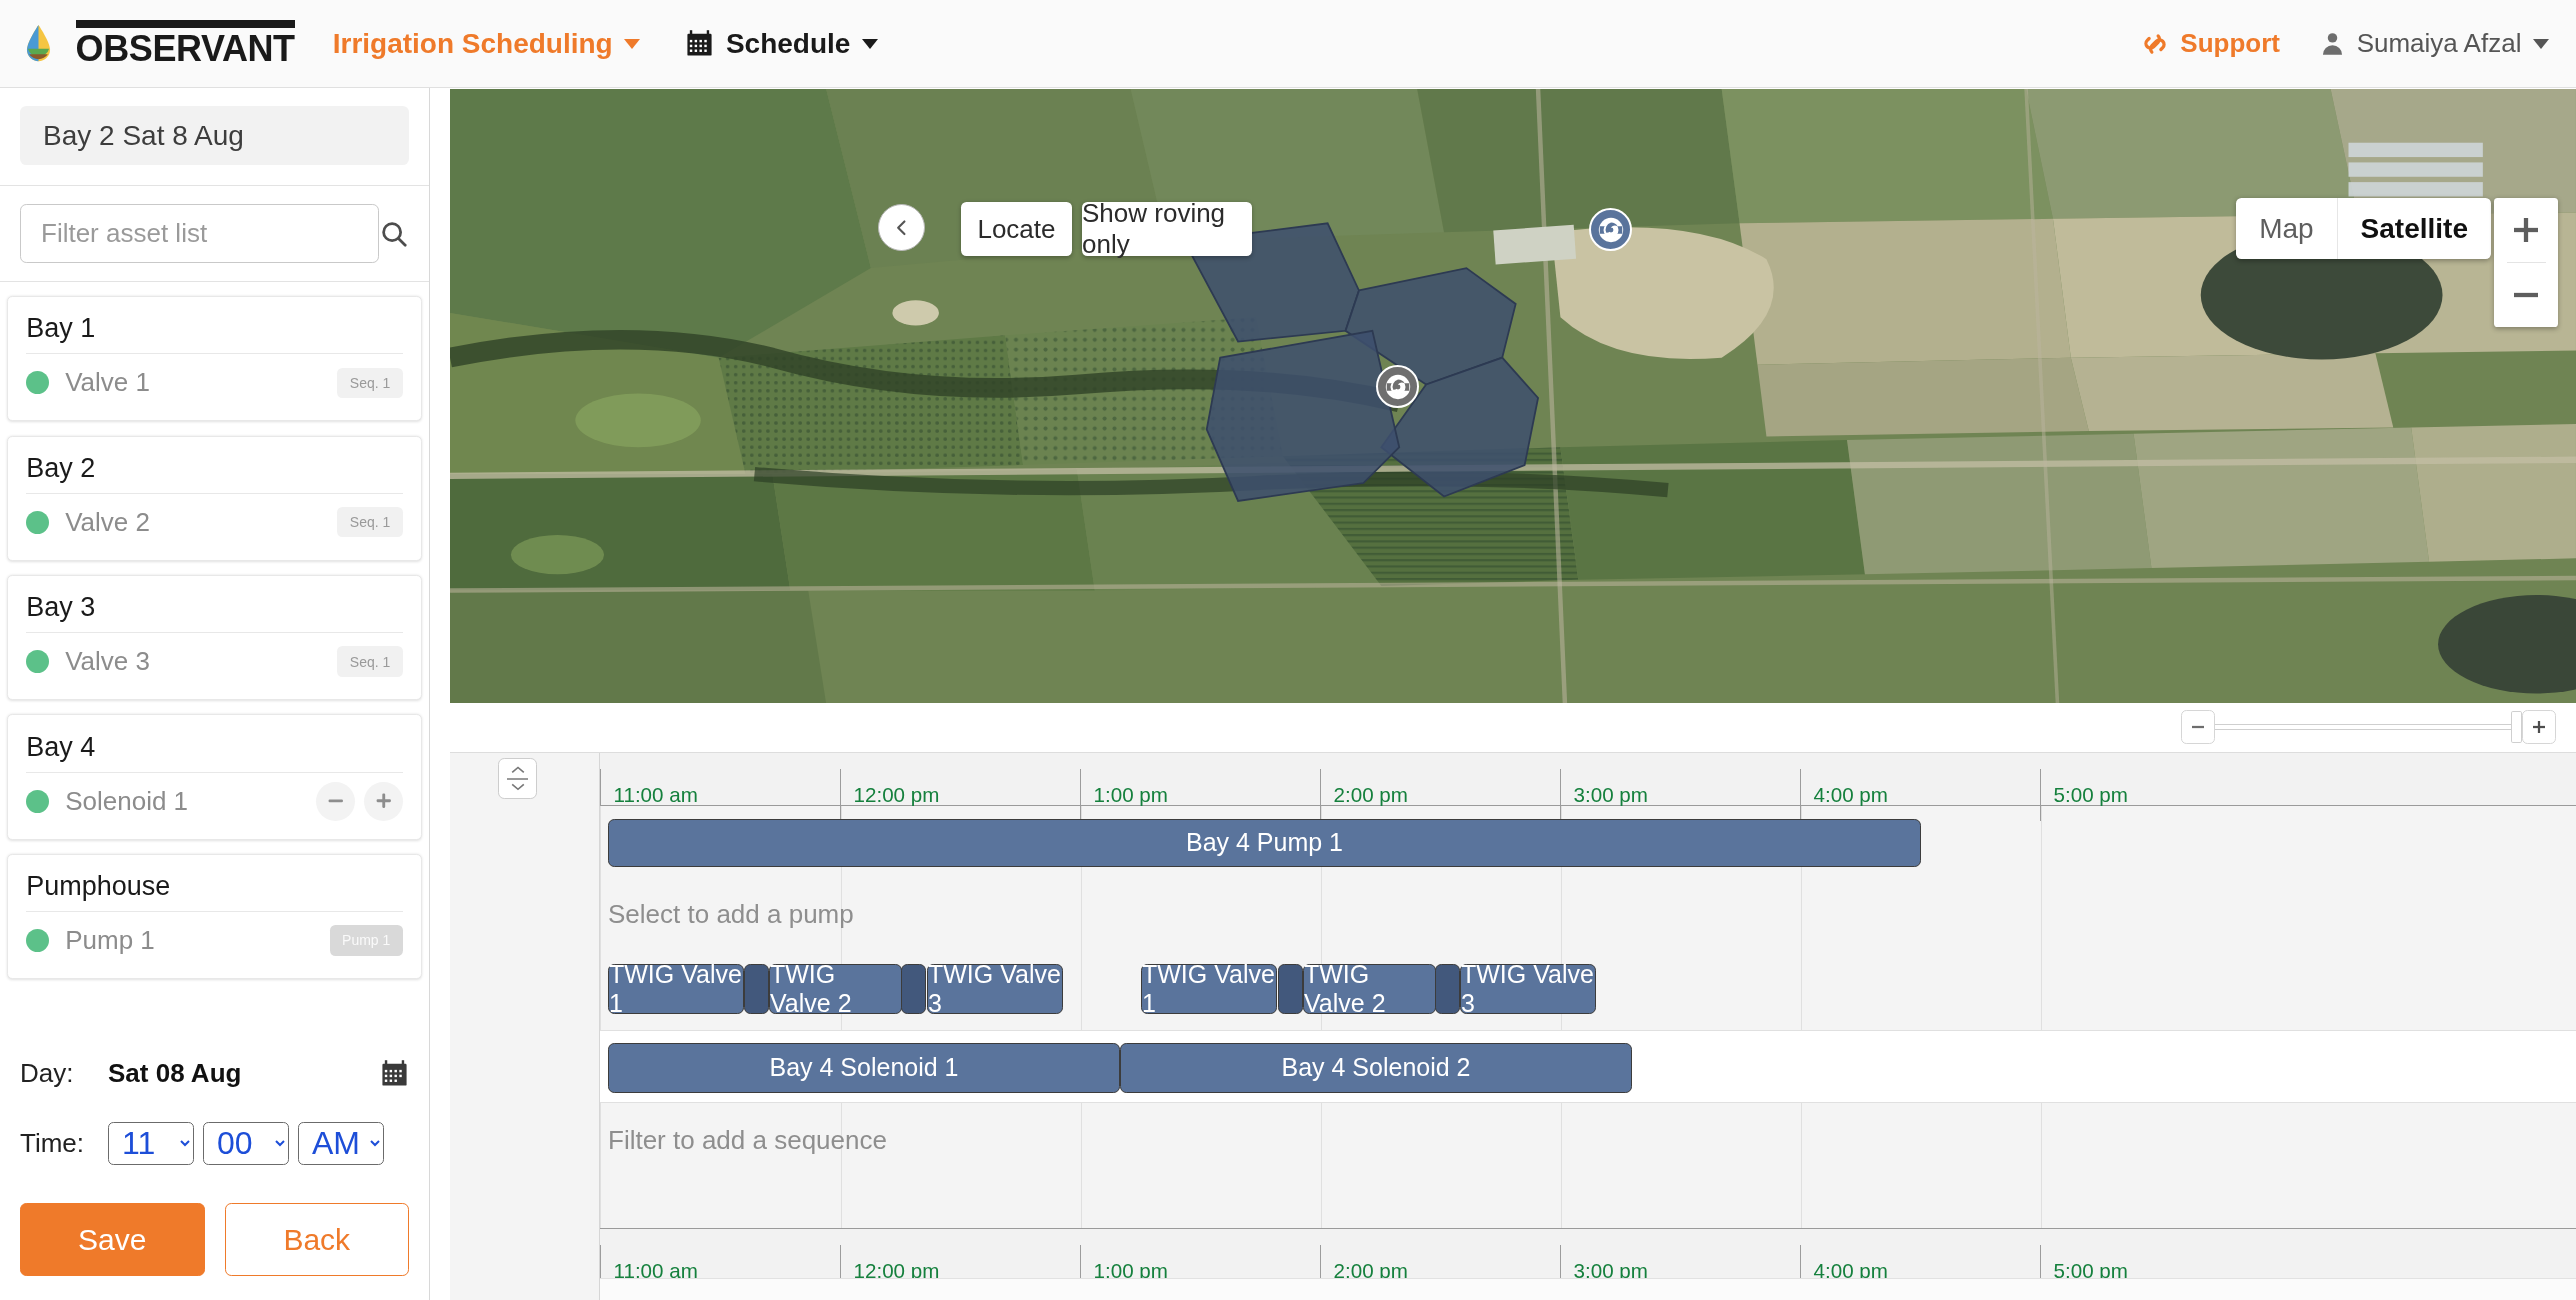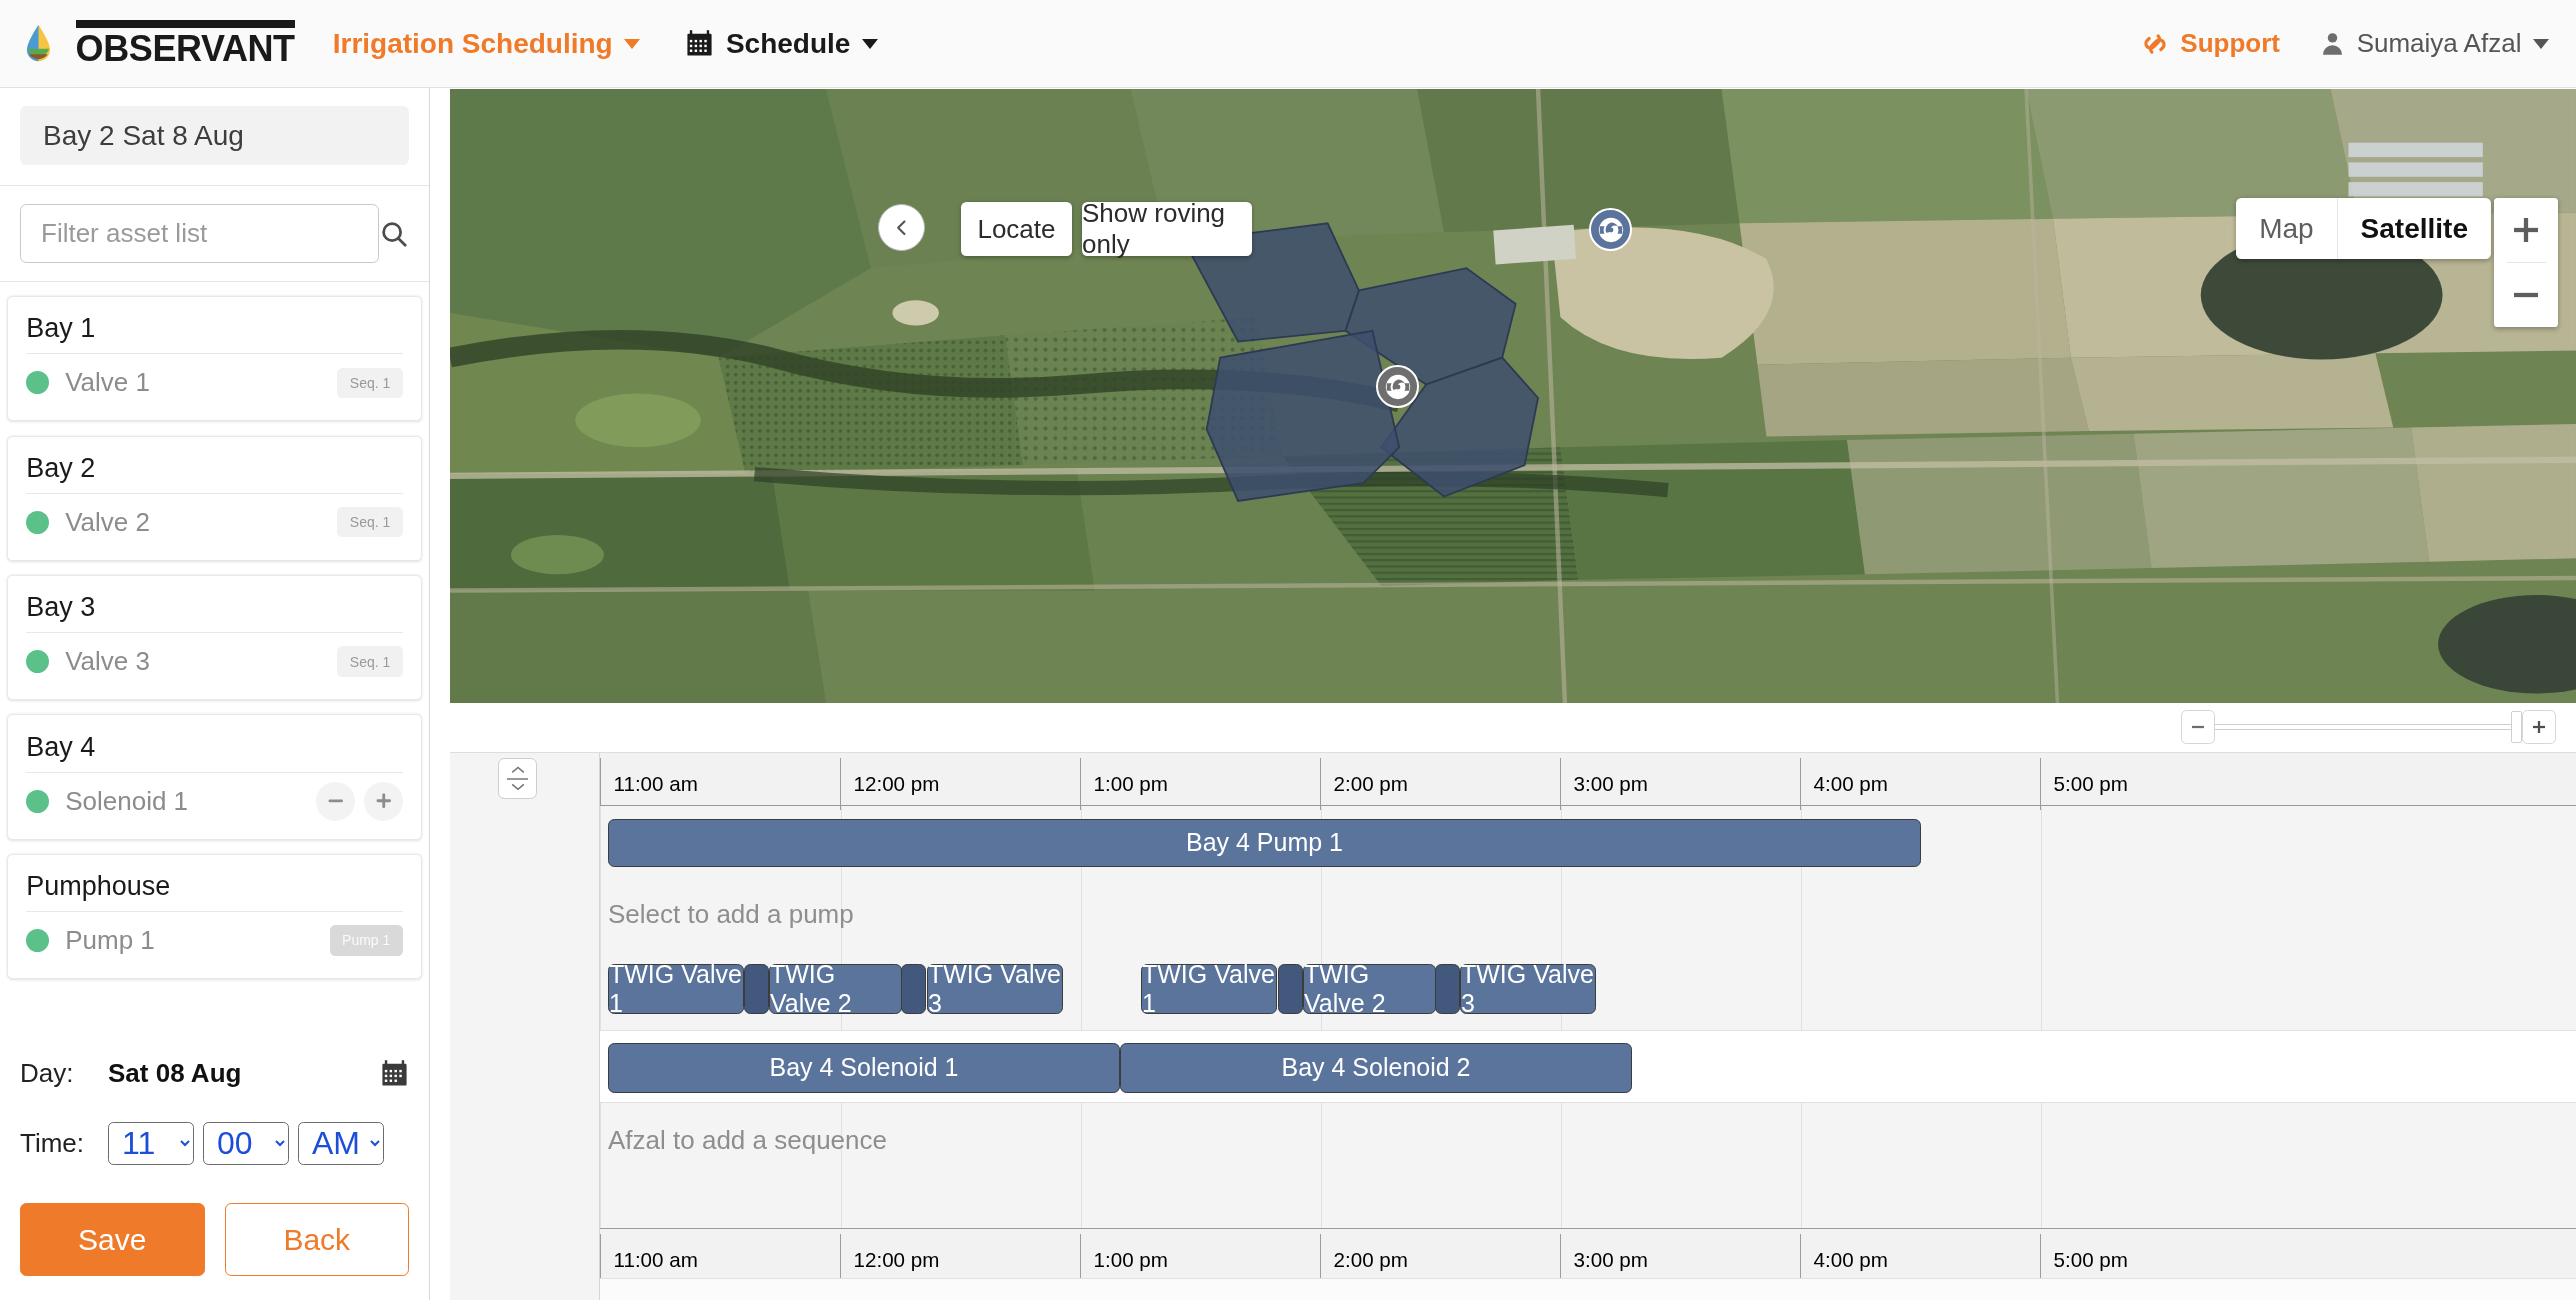--- a/index.html
+++ b/index.html
@@ -222,23 +222,23 @@
   }
   .tl-axis {
     position: absolute; left: 150px; top: 0; width: 1976px; height: 53px;
     background: #f2f2f2; border-bottom: 1.8px solid #9a9a9a;
   }
   .tl-axis-bottom {
     position: absolute; left: 150px; top: 475px; width: 1976px; height: 50px;
     background: #f2f2f2; border-top: 1.8px solid #9a9a9a;
   }
   .tick {
-    position: absolute; top: 5px; height: 100%;
+    position: absolute; top: 16px; height: 100%;
     border-left: 0.9px solid #9c9c9c;
-    font-size: 20.6px; color: #000000;
+    font-size: 20.6px; color: #15803d;
     padding-left: 12.5px; padding-top: 14.3px; white-space: nowrap;
   }
   .tl-body { position: absolute; left: 0; top: 53px; width: 2126px; height: 422px; }
   .tl-row { position: absolute; left: 0; width: 2126px; }
   .tl-row.sel {
     background: #fff;
     border-top: 0.9px solid #e0e0e0;
     border-bottom: 0.9px solid #e0e0e0;
   }
   .row-tag {
@@ -660,21 +660,21 @@
         <div class="bar" style="left: 670px; width: 512px; height: 50px; top: 11.6px; background: rgb(90, 116, 156);">Bay 4 Solenoid 2</div>
       </div>
       <div class="tl-row" style="top: 297px; height: 73px;">
         <div class="gear" style="left: 16px; top: 17px;">
           <svg width="23" height="23" viewBox="0 0 24 24" fill="#ffffff">
             <path d="M19.4 13a7.6 7.6 0 0 0 0-2l2-1.5-2-3.4-2.4 1a7.5 7.5 0 0 0-1.7-1L15 3.5h-4l-.3 2.6a7.5 7.5 0 0 0-1.7 1l-2.4-1-2 3.4L4.6 11a7.6 7.6 0 0 0 0 2l-2 1.5 2 3.4 2.4-1a7.5 7.5 0 0 0 1.7 1l.3 2.6h4l.3-2.6a7.5 7.5 0 0 0 1.7-1l2.4 1 2-3.4z"></path>
             <circle cx="12" cy="12" r="3.3" fill="#7d7d7d"></circle>
           </svg>
         </div>
         <div class="row-tag num" style="width: 48px; height: 50px; left: 70px; top: 11.6px;">3</div>
-        <div class="placeholder-txt" style="left: 158px; top: 21.5px;">Afzal to add a sequence</div>
+        <div class="placeholder-txt" style="left: 158px; top: 21.5px;">Filter to add a sequence</div>
       </div>
     </div>
   <div class="tl-axis-bottom" id="tl-axis-bottom">
       <div class="tick" style="left: 0px;">11:00 am</div>
       <div class="tick" style="left: 240px;">12:00 pm</div>
       <div class="tick" style="left: 480px;">1:00 pm</div>
       <div class="tick" style="left: 720px;">2:00 pm</div>
       <div class="tick" style="left: 960px;">3:00 pm</div>
       <div class="tick" style="left: 1200px;">4:00 pm</div>
       <div class="tick" style="left: 1440px;">5:00 pm</div>

